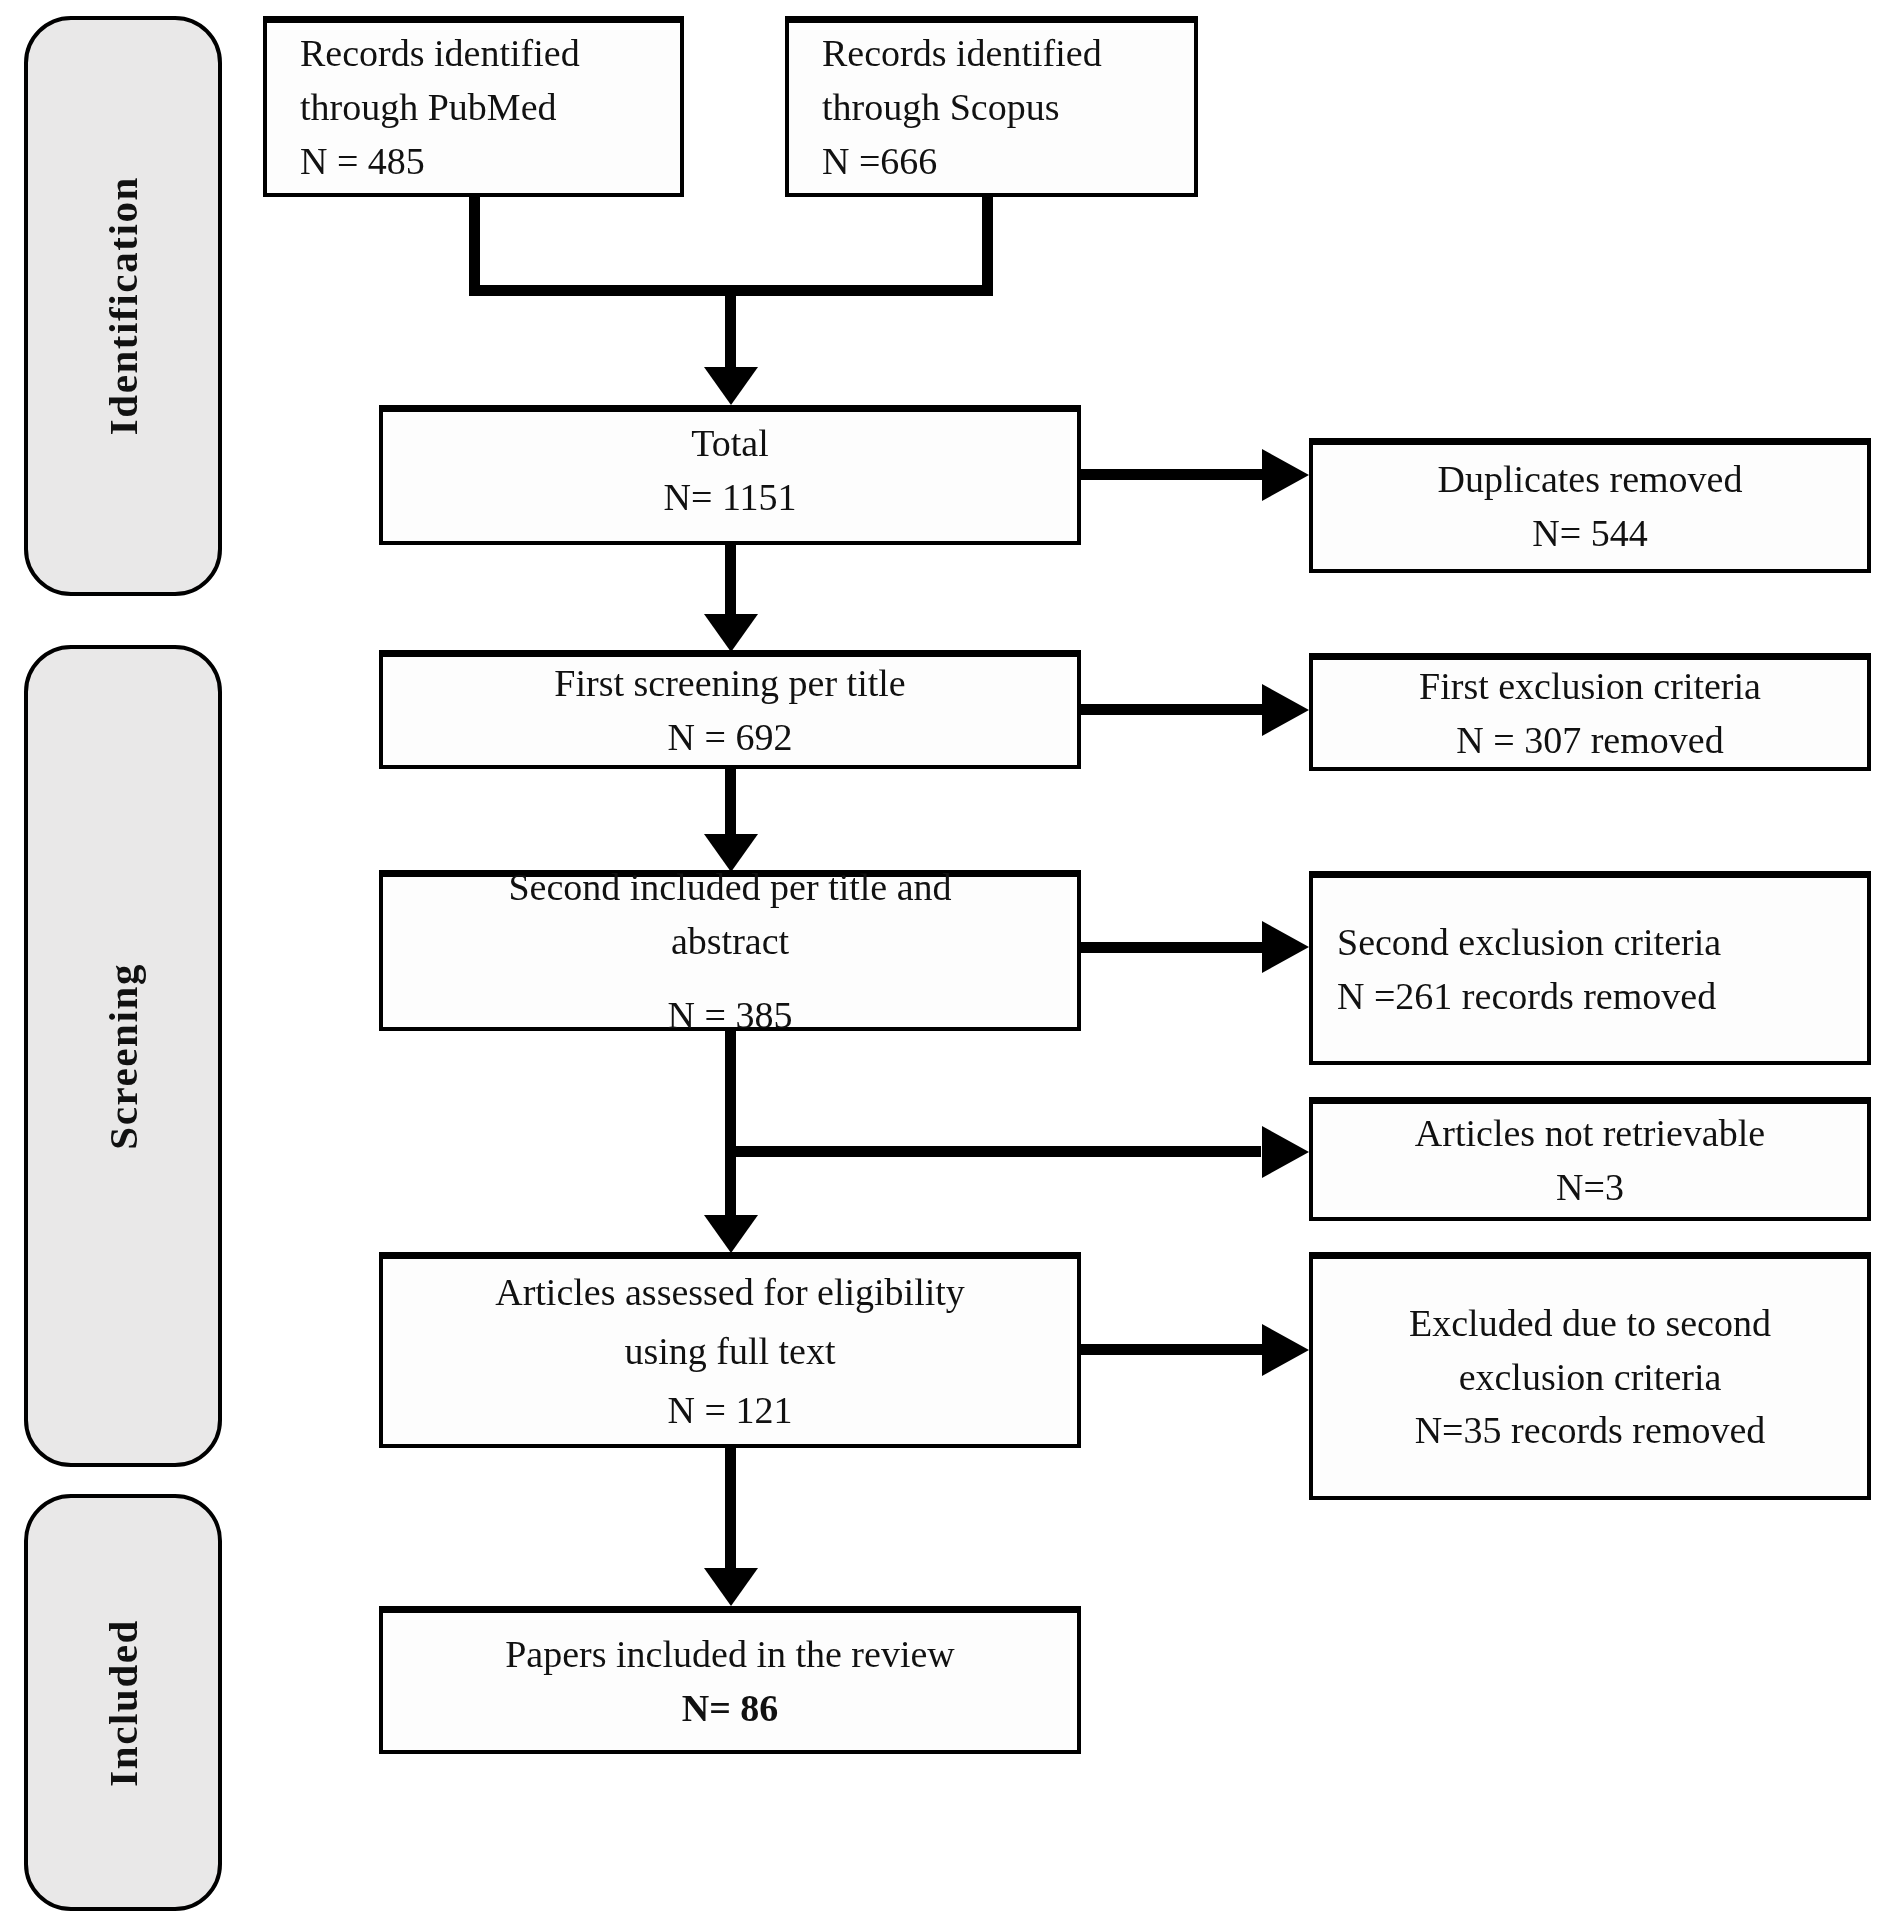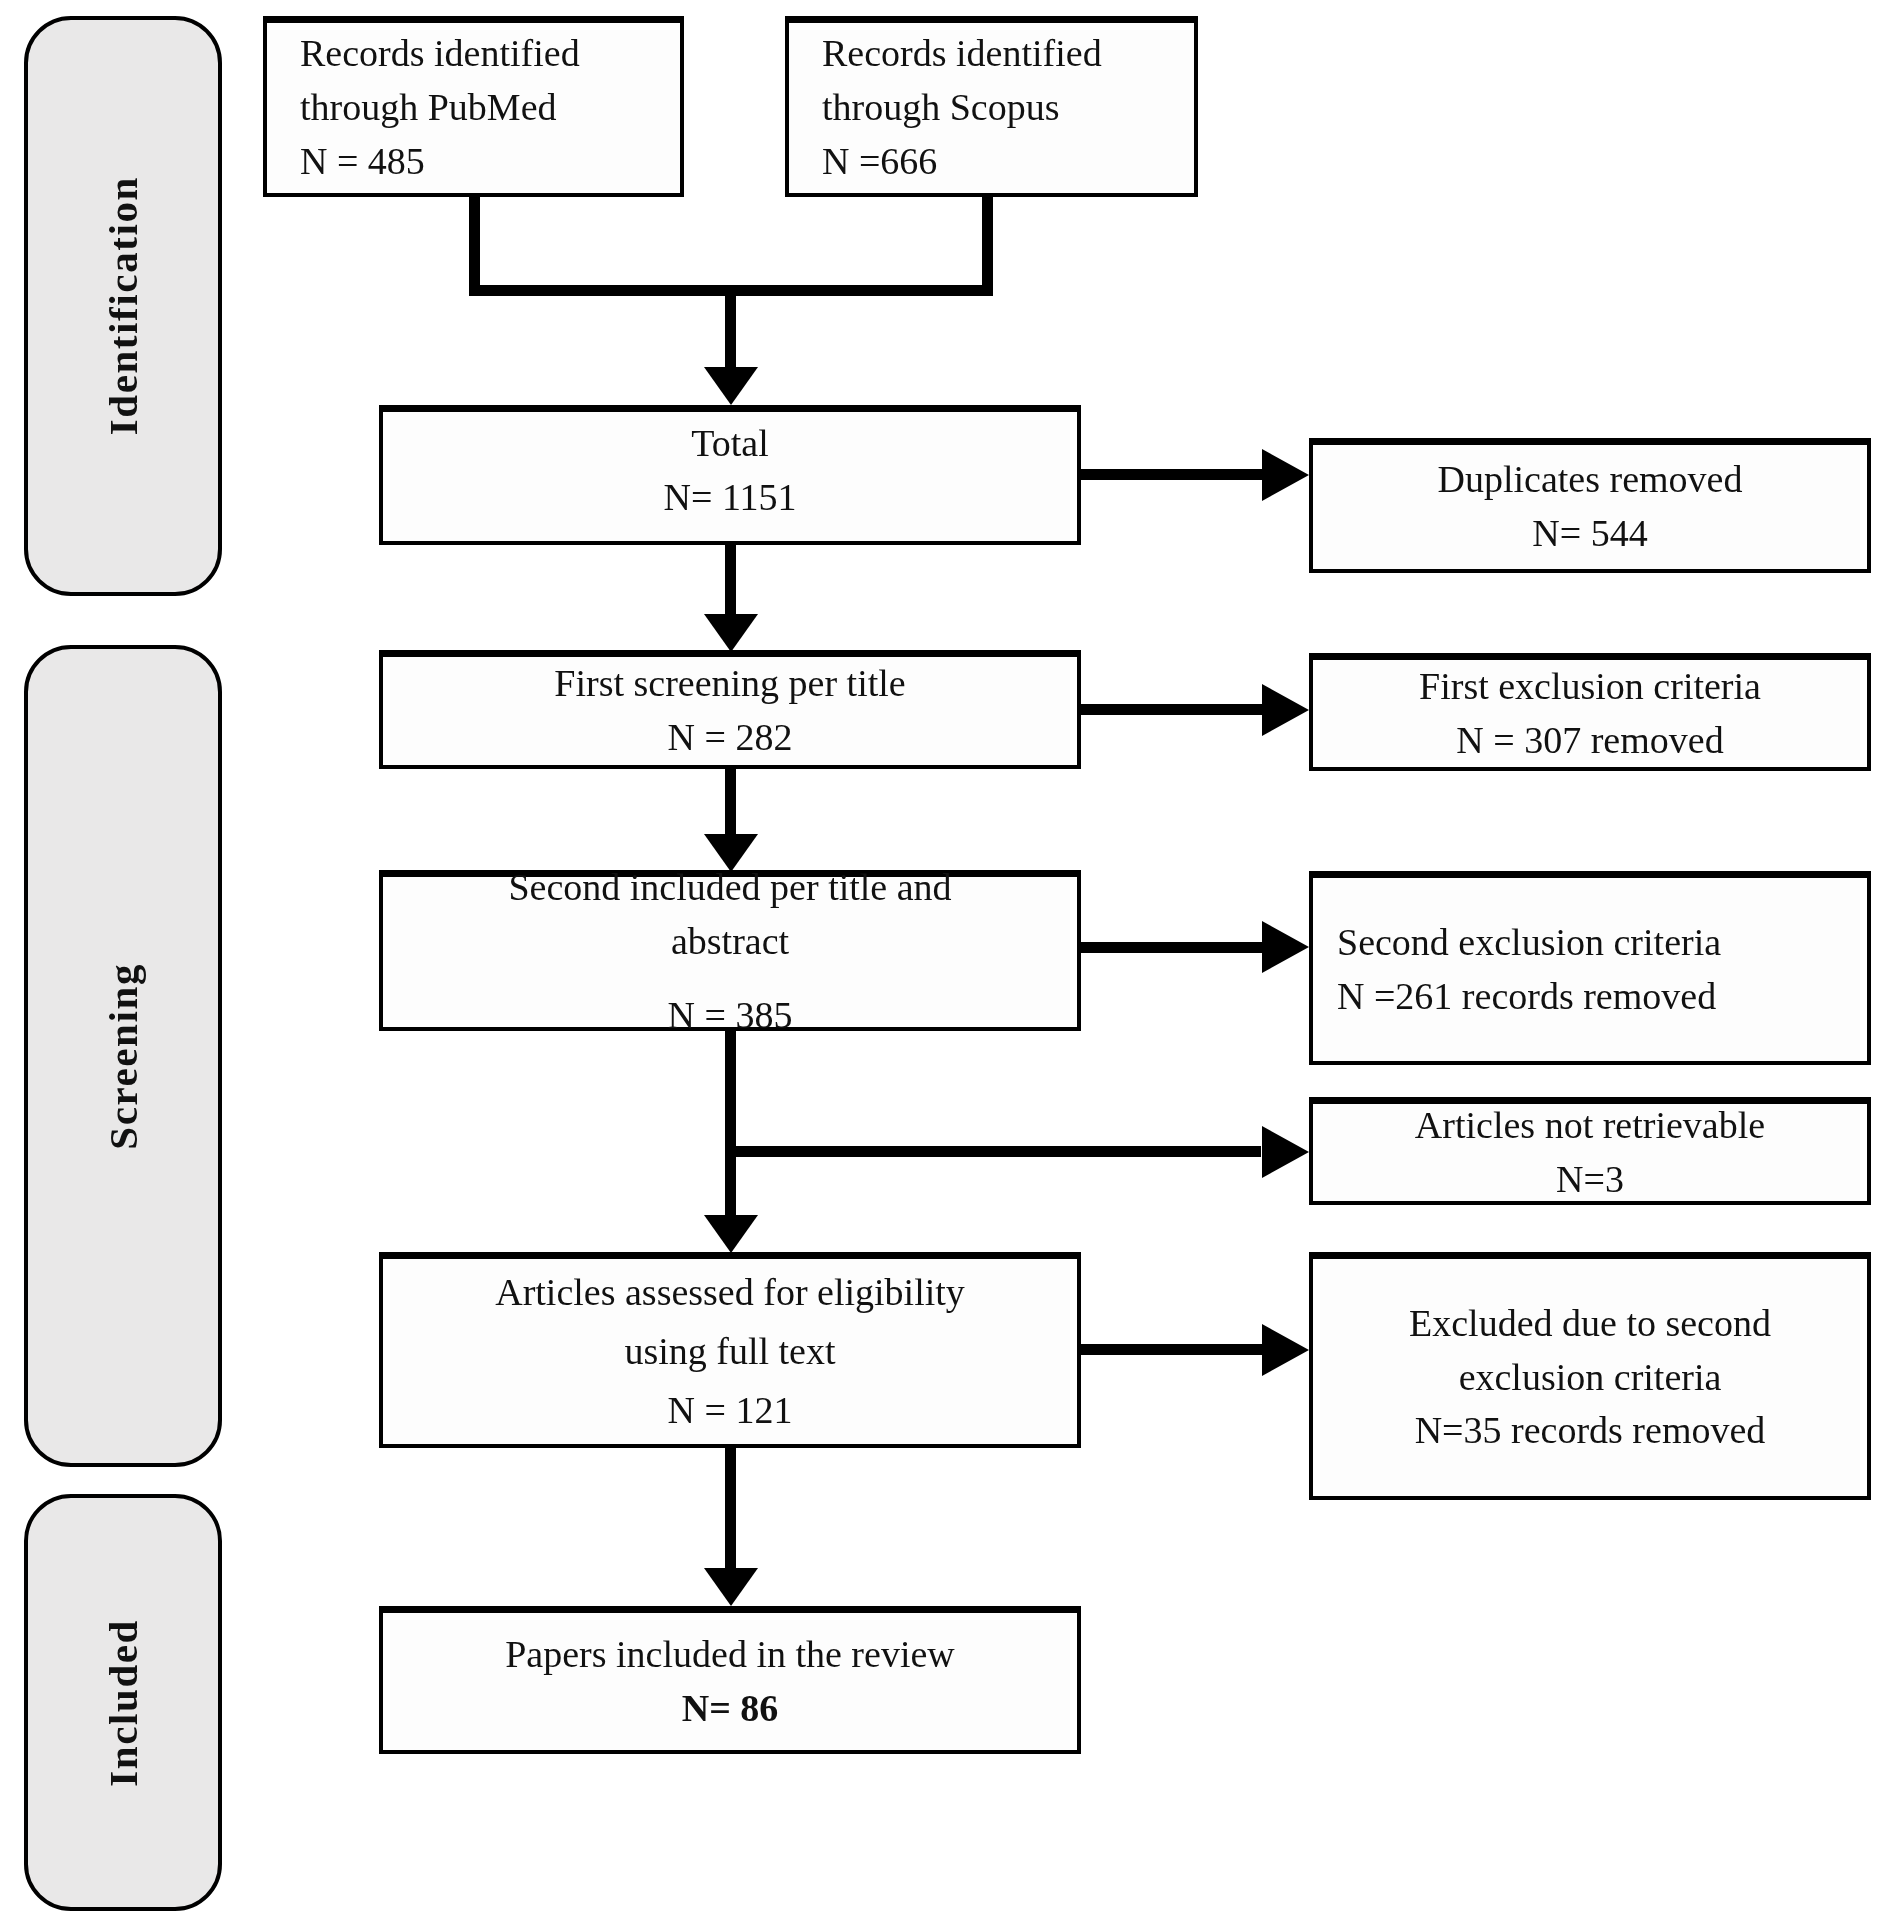--- a/index.html
+++ b/index.html
@@ -123,21 +123,21 @@
   <div class="fbox" style="left:1309px; top:438px; width:562px; height:135px;">
     <div>Duplicates removed</div>
     <div>N= 544</div>
   </div>
 
   <div class="cline" style="left:725px; top:545px; width:11px; height:72px;"></div>
   <div class="arrowhead-down" style="left:704px; top:614px;"></div>
 
   <div class="fbox" style="left:379px; top:650px; width:702px; height:119px;">
     <div>First screening per title</div>
-    <div>N = 282</div>
+    <div>N = 692</div>
   </div>
 
   <div class="cline" style="left:1079px; top:704px; width:185px; height:11px;"></div>
   <div class="arrowhead-right" style="left:1262px; top:684px;"></div>
 
   <div class="fbox" style="left:1309px; top:653px; width:562px; height:118px;">
     <div>First exclusion criteria</div>
     <div>N = 307 removed</div>
   </div>
 
@@ -156,21 +156,21 @@
   <div class="fbox left-align" style="left:1309px; top:871px; width:562px; height:194px; padding-left:24px; padding-right:7.9px;">
     <div>Second exclusion criteria</div>
     <div>N =261 records removed</div>
   </div>
 
   <div class="cline" style="left:725px; top:1031px; width:11px; height:185px;"></div>
   <div class="cline" style="left:730px; top:1146px; width:531px; height:11px;"></div>
   <div class="arrowhead-right" style="left:1262px; top:1126px;"></div>
   <div class="arrowhead-down" style="left:704px; top:1215px;"></div>
 
-  <div class="fbox" style="left:1309px; top:1097px; width:562px; height:108px;">
+  <div class="fbox" style="left:1309px; top:1097px; width:562px; height:124px;">
     <div>Articles not retrievable</div>
     <div>N=3</div>
   </div>
 
   <div class="fbox" style="left:379px; top:1252px; width:702px; height:196px; line-height:1.55;">
     <div>Articles assessed for eligibility</div>
     <div>using full text</div>
     <div>N = 121</div>
   </div>
 

